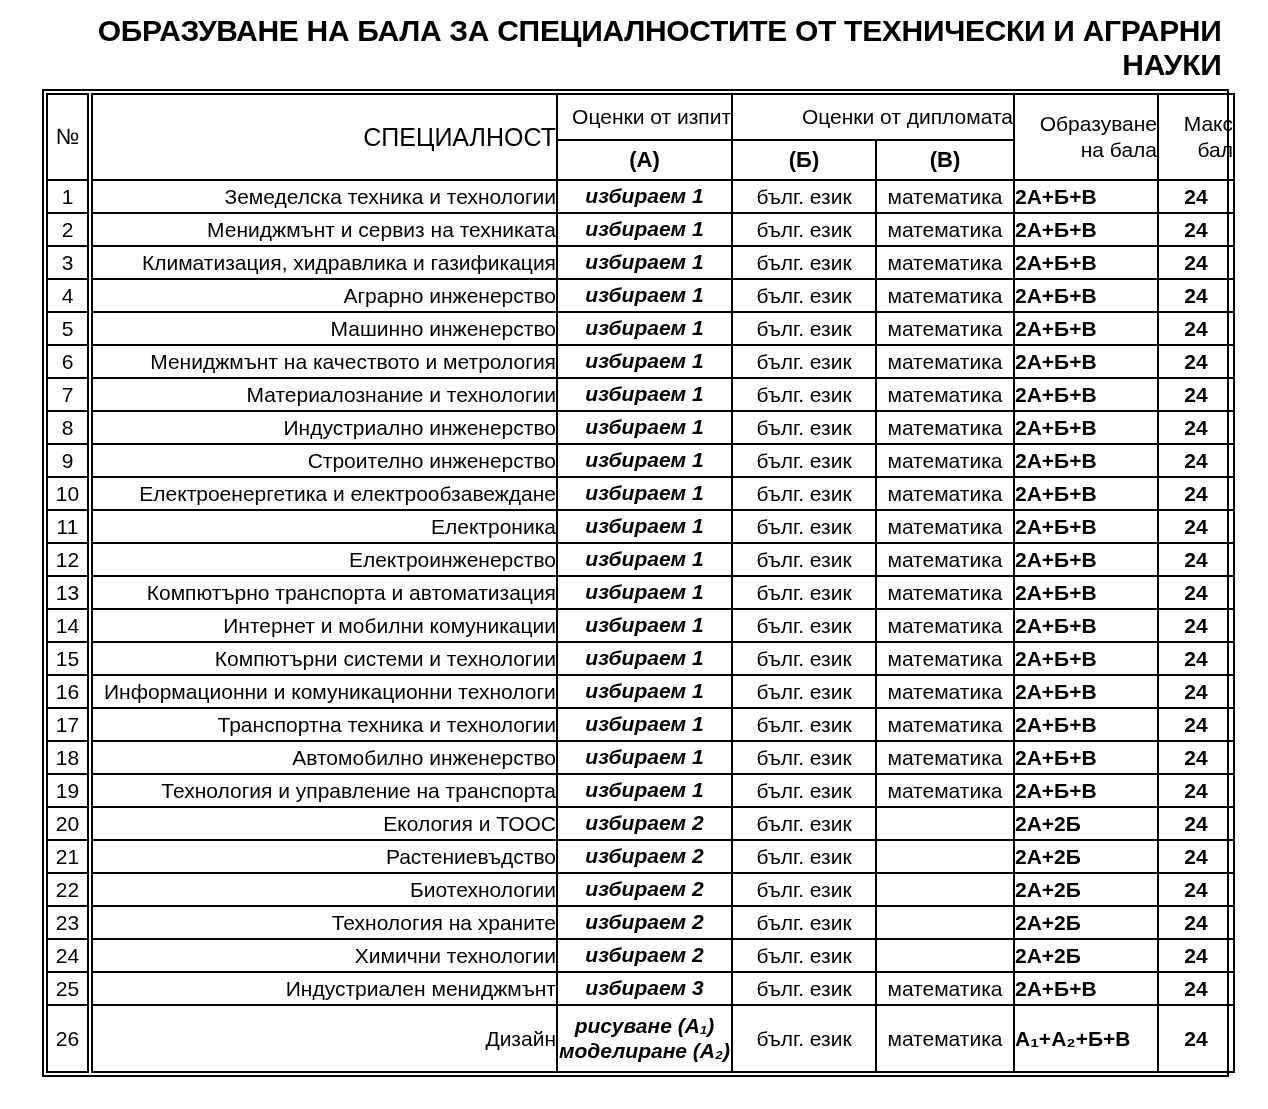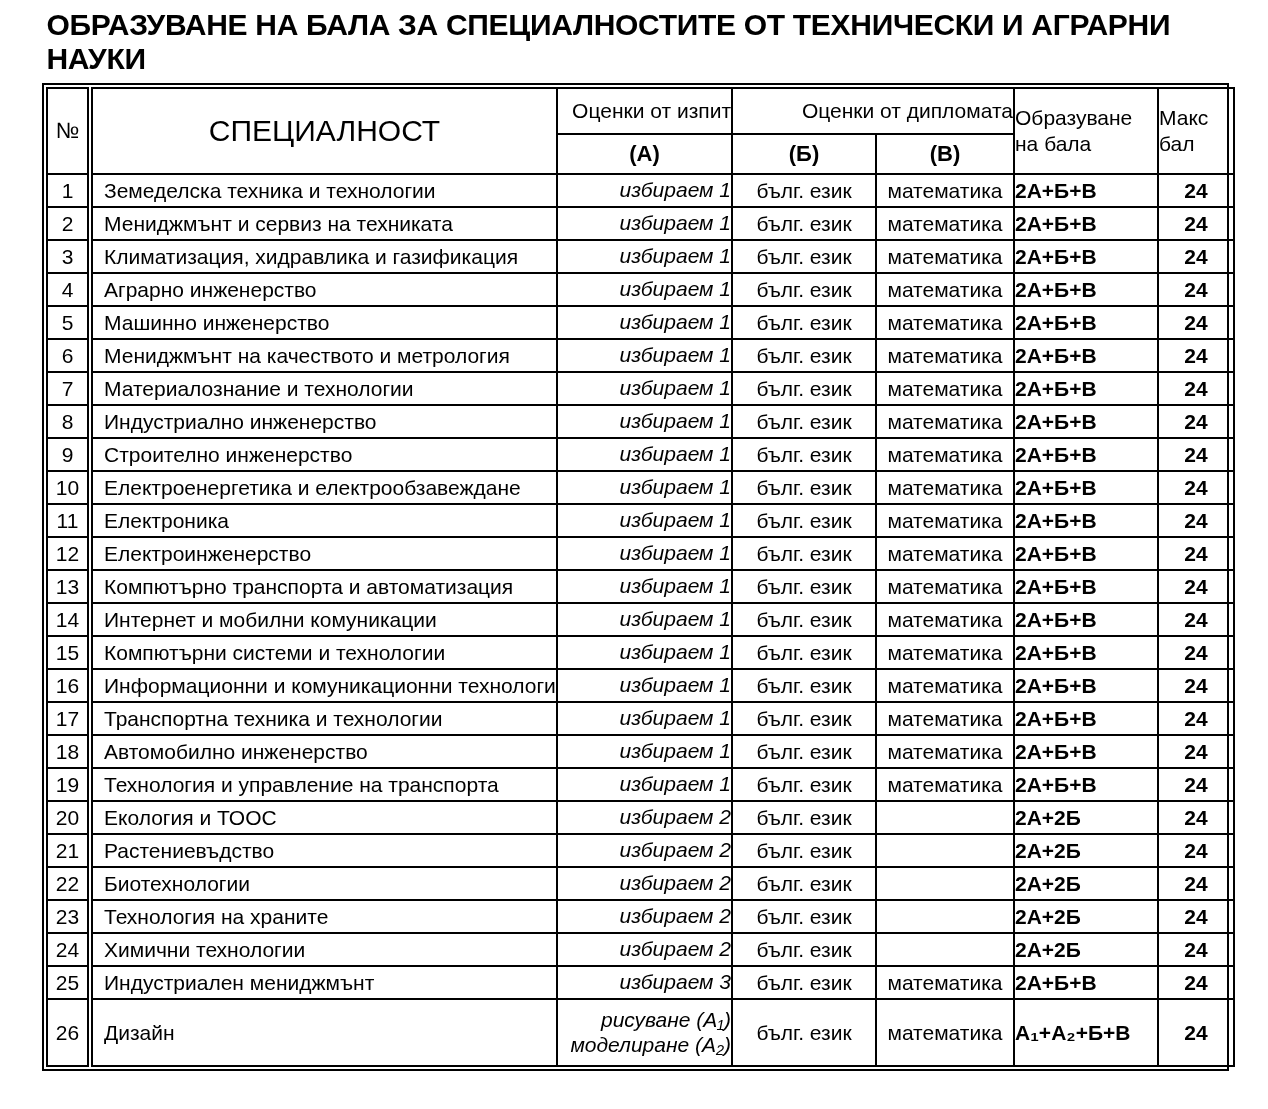--- a/index.html
+++ b/index.html
@@ -8,24 +8,24 @@
     width:1268px; height:1109px;
     font-family:"Liberation Sans", sans-serif;
     color:#000; overflow:hidden;
   }
   .page { width:1268px; height:1109px; }
 
   .title {
     font-weight:bold;
     font-size:30px;
     line-height:1.12;
-    text-align:left;
+    text-align:right;
     letter-spacing:-0.3px;
     max-width:1175px;
-    margin:8px auto 8px auto;
+    margin:14px auto 8px auto;
   }
 
   .table-frame {
     margin-left:42px;
     width:1187px;
     border:2px solid #000;
     padding:2px;
     background:#fff;
   }
   table {
@@ -37,32 +37,32 @@
     border:2px solid #000;
     vertical-align:middle;
     overflow:hidden;
   }
   th { font-weight:normal; }
 
   
   thead tr.h-top th { height:46px; }
   thead tr.h-sub th { height:40px; }
   th.h-no   { font-size:22px; text-align:center; border-right:6px double #000; }
-  th.h-spec { font-size:30px; text-align:center; }
+  th.h-spec { font-size:25px; text-align:right; }
   th.h-group{ font-size:21px; text-align:right; }
   th.h-sub-cell { font-size:22px; font-weight:bold; text-align:center; }
-  th.h-formula, th.h-max { font-size:21px; text-align:left; line-height:1.25; }
+  th.h-formula, th.h-max { font-size:21px; text-align:right; line-height:1.25; }
 
   
   tbody tr { height:33px; }
   tbody tr.tall { height:67px; }
   tbody td { font-size:21px; }
   td.c-no   { text-align:center; border-right:6px double #000; }
-  td.c-spec { text-align:left; padding-left:11px; white-space:nowrap; }
-  td.c-exam { text-align:right; font-weight:normal; font-style:italic; white-space:pre-line; line-height:1.18; }
+  td.c-spec { text-align:right; padding-left:11px; white-space:nowrap; }
+  td.c-exam { text-align:center; font-weight:bold; font-style:italic; white-space:pre-line; line-height:1.18; }
   td.c-dipb, td.c-dipv { text-align:center;margin-left:46px; }
   td.c-formula { text-align:left; font-weight:bold; }
   td.c-max  { text-align:center; font-weight:bold; }
 </style>
 </head>
 <body>
 
 <div class="page">
 
   <h1 class="title">ОБРАЗУВАНЕ НА БАЛА ЗА СПЕЦИАЛНОСТИТЕ ОТ ТЕХНИЧЕСКИ И АГРАРНИ НАУКИ</h1>

